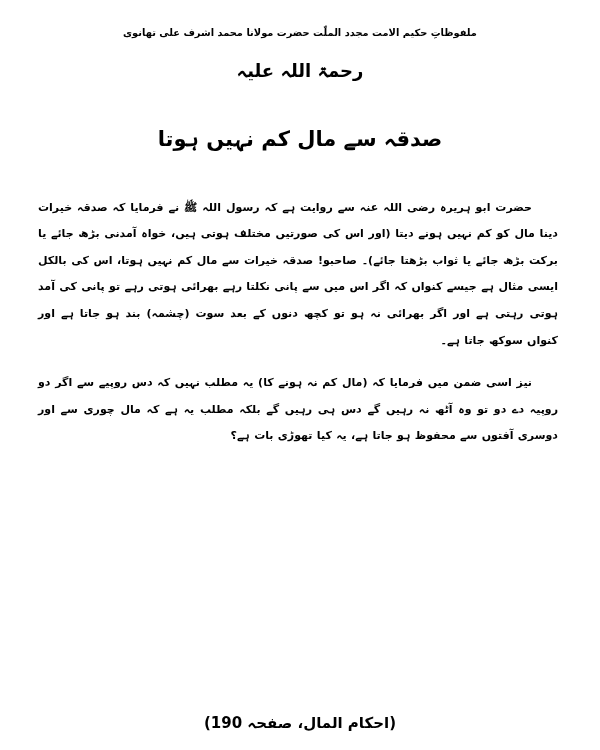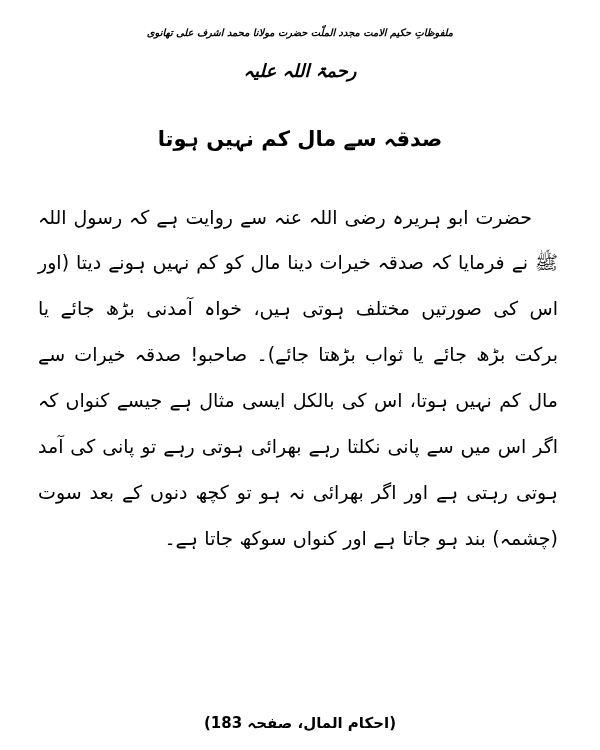--- a/index.html
+++ b/index.html
@@ -21,21 +21,20 @@
     height: 750px;
     background: #ffffff;
     box-sizing: border-box;
     padding: 0;
   }
 
   
   .title-block {
     padding-top: 26px;
     text-align: center;
-    font-style: italic;
   }
   .doc-title {
     direction: rtl;
     unicode-bidi: isolate;
     font-family: "DejaVu Sans", sans-serif;
     font-size: 25px;
     font-weight: 700;
     line-height: 1.45;
     letter-spacing: 0px;
     padding: 0 18px;
@@ -66,23 +65,23 @@
   
   .body-wrap {
     margin-top: 44px;
     padding: 0 42px 0 38px;
   }
   .para {
     direction: rtl;
     unicode-bidi: isolate;
     text-align: justify;
     text-align-last: right;
-    font-size: 19px;
+    font-size: 11px;
     line-height: 2.42;
-    font-weight: 400;
+    font-weight: 700;
     word-spacing: 0.5px;
   }
   .para + .para {
     margin-top: 16px;
   }
   .para .indent {
     display: inline-block;
     width: 26px;
   }
 
@@ -106,17 +105,18 @@
 
   <div class="title-block">
     <div class="doc-title" style="font-size: 10px;">ملفوظاتِ حکیم الامت مجدد الملّت حضرت مولانا محمد اشرف علی تھانوی</div>
     <div class="doc-subtitle">رحمۃ اللہ علیہ</div>
   </div>
 
   <div class="section-heading">صدقہ سے مال کم نہیں ہوتا</div>
 
   <div class="body-wrap">
     <p class="para"><span class="indent"></span><span>حضرت ابو ہریرہ رضی اللہ عنہ سے روایت ہے کہ رسول اللہ ﷺ نے فرمایا کہ صدقہ خیرات دینا مال کو کم نہیں ہونے دیتا (اور اس کی صورتیں مختلف ہوتی ہیں، خواہ آمدنی بڑھ جائے یا برکت بڑھ جائے یا ثواب بڑھتا جائے)۔ صاحبو! صدقہ خیرات سے مال کم نہیں ہوتا، اس کی بالکل ایسی مثال ہے جیسے کنواں کہ اگر اس میں سے پانی نکلتا رہے بھرائی ہوتی رہے تو پانی کی آمد ہوتی رہتی ہے اور اگر بھرائی نہ ہو تو کچھ دنوں کے بعد سوت (چشمہ) بند ہو جاتا ہے اور کنواں سوکھ جاتا ہے۔</span></p>
+    <p class="para"><span class="indent"></span><span>نیز اسی ضمن میں فرمایا کہ (مال کم نہ ہونے کا) یہ مطلب نہیں کہ دس روپیے سے اگر دو روپیہ دے دو تو وہ آٹھ نہ رہیں گے دس ہی رہیں گے بلکہ مطلب یہ ہے کہ مال چوری سے اور دوسری آفتوں سے محفوظ ہو جاتا ہے، یہ کیا تھوڑی بات ہے؟</span></p>
   </div>
 
-  <div class="citation">(احکام المال، صفحہ 183)</div>
+  <div class="citation">(احکام المال، صفحہ 190)</div>
 
 </div>
 
 </body></html>

